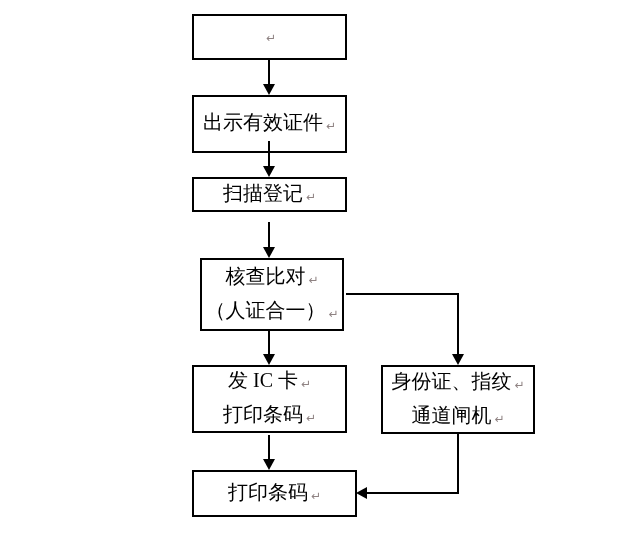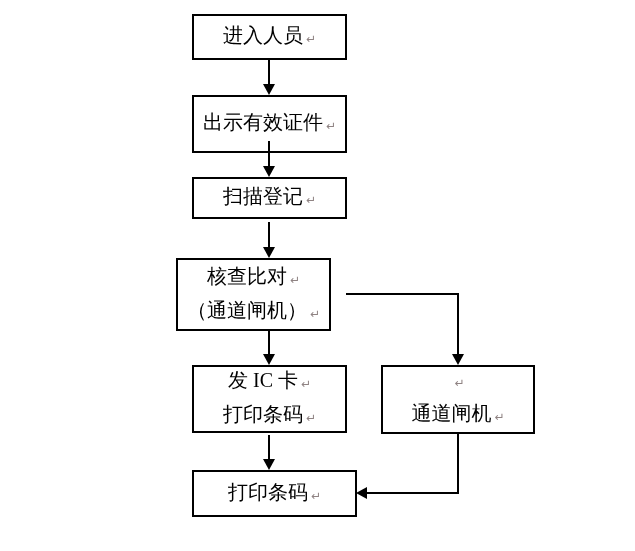--- a/index.html
+++ b/index.html
@@ -64,55 +64,54 @@
     border-right: 11px solid #000000;
   }
 </style>
 </head>
 <body>
 
 <div class="canvas">
 
   <div class="box" style="left:192px; top:14px; width:155px; height:46px">
     <div class="textline">
-      <span>进入人员</span>
       <span class="rm">↵</span>
     </div>
   </div>
 
   <div class="vline" style="left:268px; top:60px; height:24px"></div>
   <div class="ah-down" style="left:263px; top:84px"></div>
 
   <div class="box" style="left:192px; top:95px; width:155px; height:58px">
     <div class="textline">
       <span>出示有效证件</span>
       <span class="rm">↵</span>
     </div>
   </div>
 
   <div class="vline" style="left:268px; top:141px; height:25px"></div>
   <div class="ah-down" style="left:263px; top:166px"></div>
 
-  <div class="box" style="left:192px; top:177px; width:155px; height:42px">
+  <div class="box" style="left:192px; top:177px; width:155px; height:35px">
     <div class="textline">
       <span>扫描登记</span>
       <span class="rm">↵</span>
     </div>
   </div>
 
   <div class="vline" style="left:268px; top:222px; height:25px"></div>
   <div class="ah-down" style="left:263px; top:247px"></div>
 
-  <div class="box" style="left:176px; top:258px; width:155px; height:73px">
+  <div class="box" style="left:200px; top:258px; width:144px; height:73px">
     <div class="textline">
       <span>核查比对</span>
       <span class="rm">↵</span>
     </div>
     <div class="textline">
-      <span>（通道闸机）</span>
+      <span>（人证合一）</span>
       <span class="rm">↵</span>
     </div>
   </div>
 
   <div class="vline" style="left:268px; top:331px; height:23px"></div>
   <div class="ah-down" style="left:263px; top:354px"></div>
 
   <div class="hline" style="left:346px; top:293px; width:113px"></div>
   <div class="vline" style="left:457px; top:293px; height:61px"></div>
   <div class="ah-down" style="left:452px; top:354px"></div>
@@ -123,20 +122,21 @@
       <span class="rm">↵</span>
     </div>
     <div class="textline">
       <span>打印条码</span>
       <span class="rm">↵</span>
     </div>
   </div>
 
   <div class="box" style="left:381px; top:365px; width:154px; height:69px">
     <div class="textline">
+      <span>身份证、指纹</span>
       <span class="rm">↵</span>
     </div>
     <div class="textline">
       <span>通道闸机</span>
       <span class="rm">↵</span>
     </div>
   </div>
 
   <div class="vline" style="left:268px; top:435px; height:24px"></div>
   <div class="ah-down" style="left:263px; top:459px"></div>

